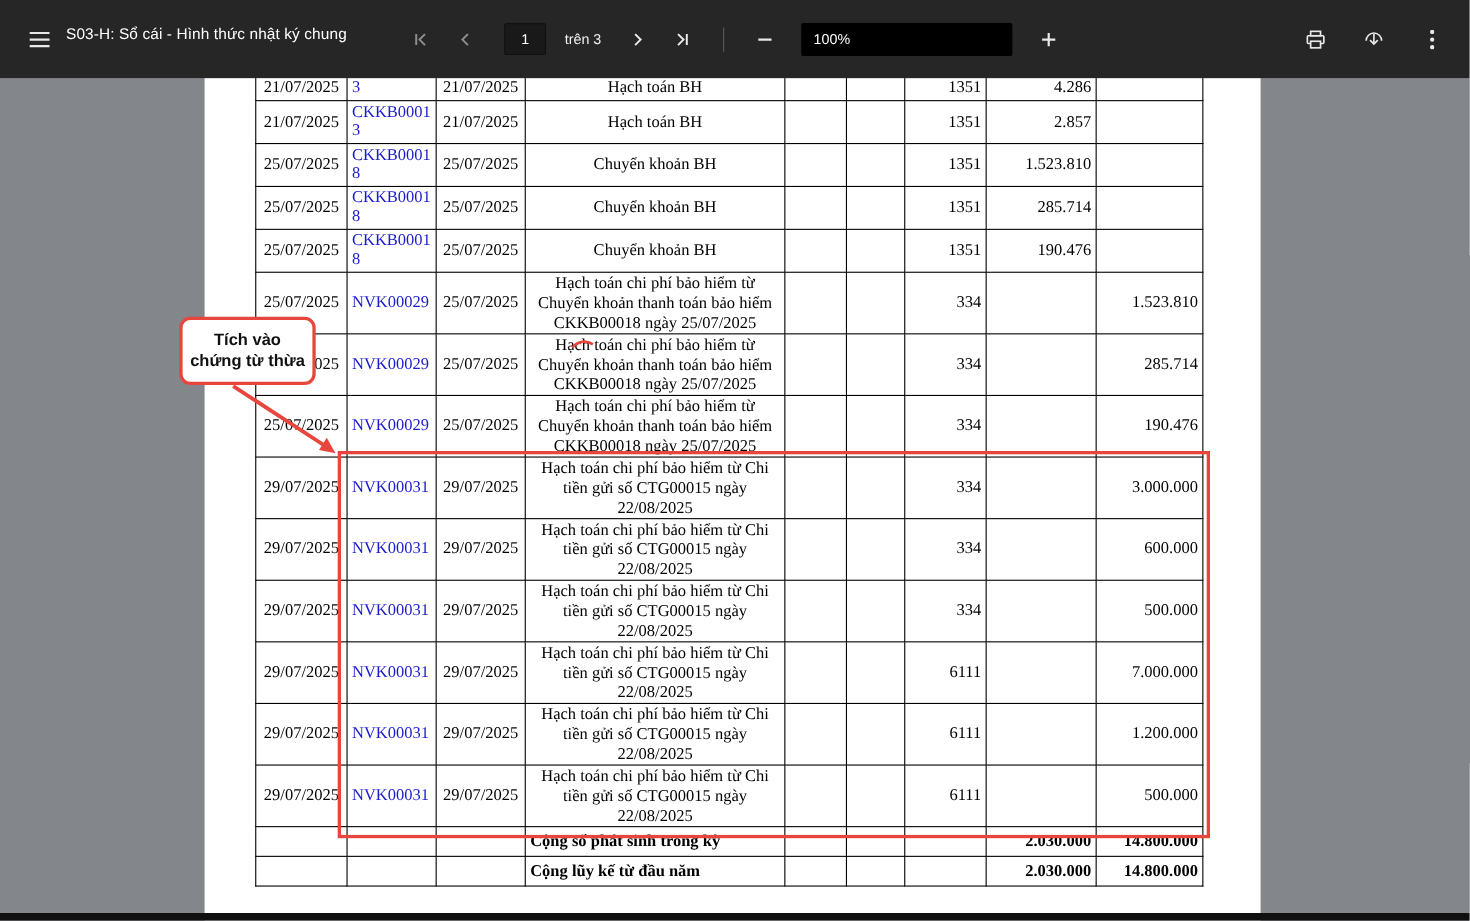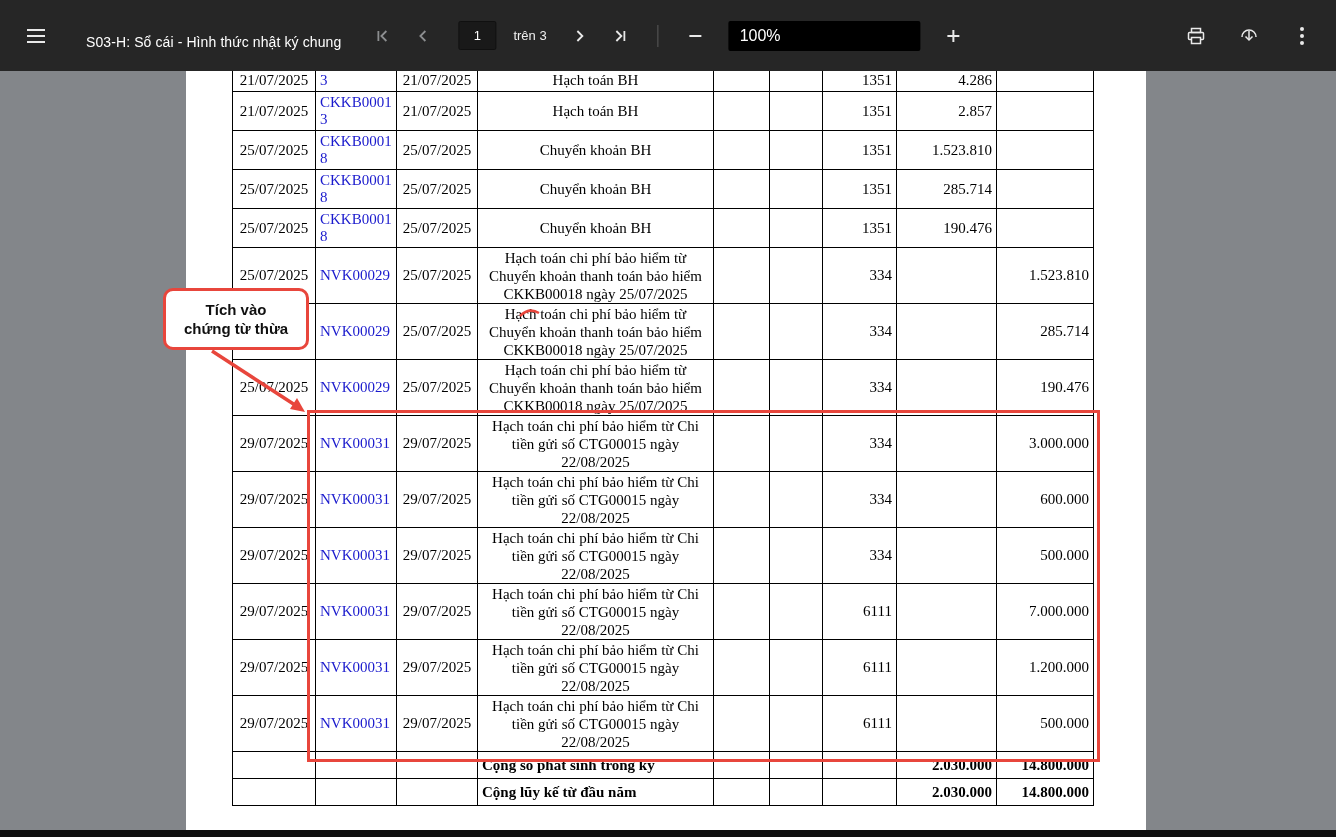--- a/index.html
+++ b/index.html
@@ -15,41 +15,41 @@
     background:var(--canvas-gray);
     font-family:"Liberation Sans", sans-serif;
   }
 
   
   .toolbar{
     position:absolute;top:0;left:0;width:1336px;height:71px;
     background:var(--toolbar-bg);color:#e9e9e9;
     display:flex;align-items:center;z-index:30;
   }
-  .tb-left{display:flex;align-items:flex-end;gap:36px;padding-left:22px;}
+  .tb-left{display:flex;align-items:flex-start;gap:10px;padding-left:22px;}
   .doc-title{font-size:14px;color:#fff;letter-spacing:.1px;white-space:nowrap;}
   .tb-center{
     position:absolute;left:50%;top:0;height:71px;transform:translateX(-50%);
     display:flex;align-items:center;gap:13px;
   }
   .tb-right{margin-left:auto;display:flex;align-items:center;gap:25px;padding-right:20px;}
   .tb-btn{
     background:transparent;border:none;padding:0;margin:0;cursor:pointer;
     width:28px;height:28px;display:flex;align-items:center;justify-content:center;
   }
   .tb-btn svg{display:block;}
   .page-input{
     width:38px;height:29px;background:#191919;border:1px solid #101010;border-radius:2px;
     color:#fff;font-size:13px;text-align:center;font-family:"Liberation Sans",sans-serif;
     margin:0 4px 0 8px;
   }
   .page-count{font-size:13px;color:#efefef;margin-right:6px;white-space:nowrap;}
   .tb-divider{width:1px;height:22px;background:#5a5a5a;margin:0 10px;}
   .zoom-select{
-    width:192px;height:30px;background:#000;color:#fff;font-size:16px;
+    width:192px;height:30px;background:#000;color:#fff;font-size:13px;
     line-height:30px;padding-left:11px;border-radius:2px;cursor:pointer;
     margin:0 6px;white-space:nowrap;
   }
 
   
   .pdf-canvas{position:absolute;left:0;top:71px;width:1336px;height:766px;background:var(--canvas-gray);}
   .pdf-page{
     position:absolute;left:186px;top:0;width:960px;height:766px;background:#fff;
   }
 
@@ -72,21 +72,21 @@
   .c-amt{text-align:right;white-space:nowrap;padding-right:5px;}
   .c-flabel{font-weight:bold;text-align:left;padding-left:5px;font-size:15px;}
   .c-famt{font-weight:bold;text-align:right;white-space:nowrap;padding-right:5px;font-size:14px;}
 
   
   .hl-rect{
     position:absolute;left:121px;top:339px;width:793px;height:352px;
     border:3px solid var(--accent-red);pointer-events:none;z-index:10;
   }
   .callout{
-    position:absolute;left:-23px;top:217px;width:146px;height:62px;
+    position:absolute;left:-23px;top:217px;width:124px;height:62px;
     background:#fff;border:3px solid var(--accent-red);border-radius:10px;
     display:flex;align-items:center;justify-content:center;text-align:center;
     font-weight:bold;font-size:15px;line-height:19px;color:#101010;
     white-space:pre-line;z-index:12;font-family:"Liberation Sans",sans-serif;
   }
   .anno-svg{position:absolute;left:0;top:0;width:960px;height:766px;pointer-events:none;z-index:11;}
 
   .bottom-bar{position:absolute;left:0;bottom:0;width:1336px;height:7px;background:#101010;z-index:20;}
 </style>
 </head>

